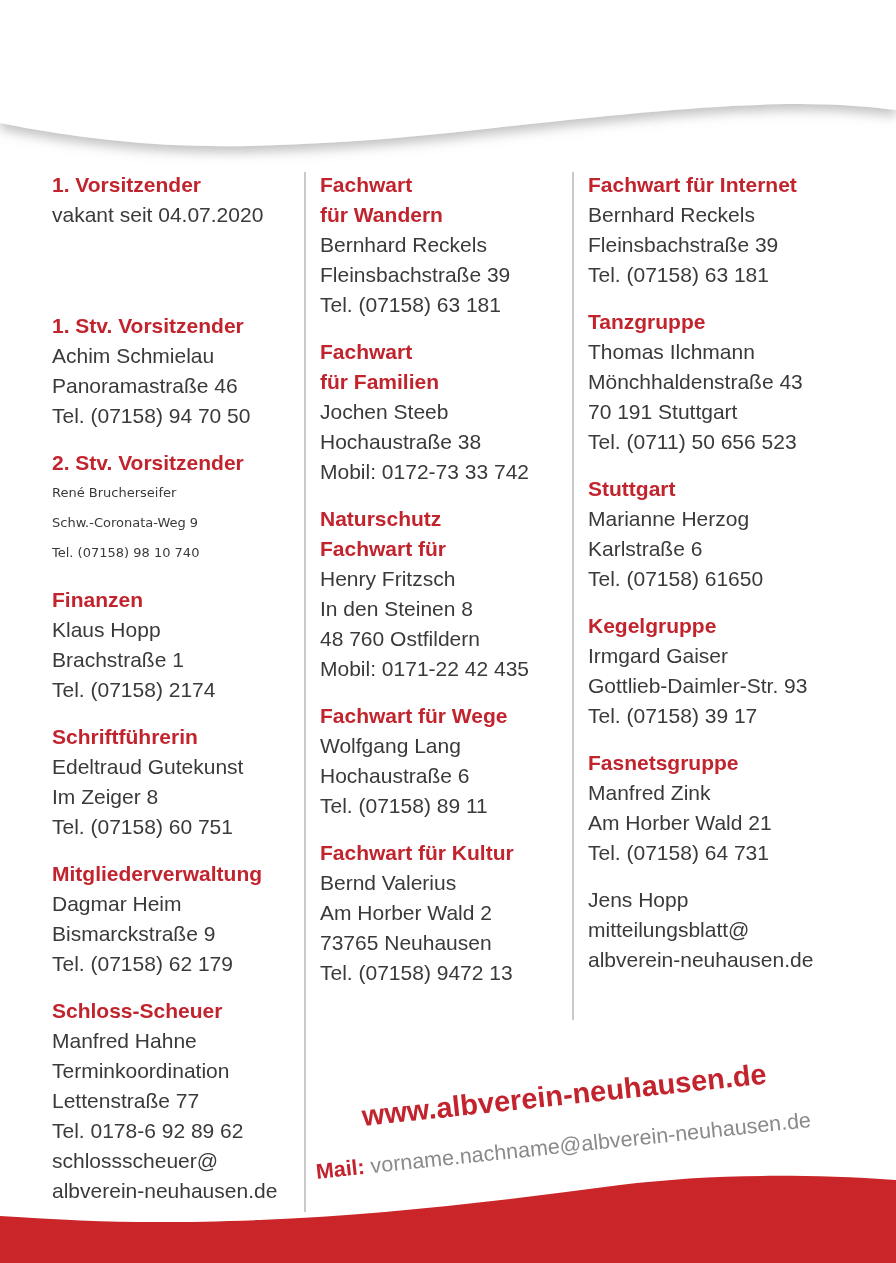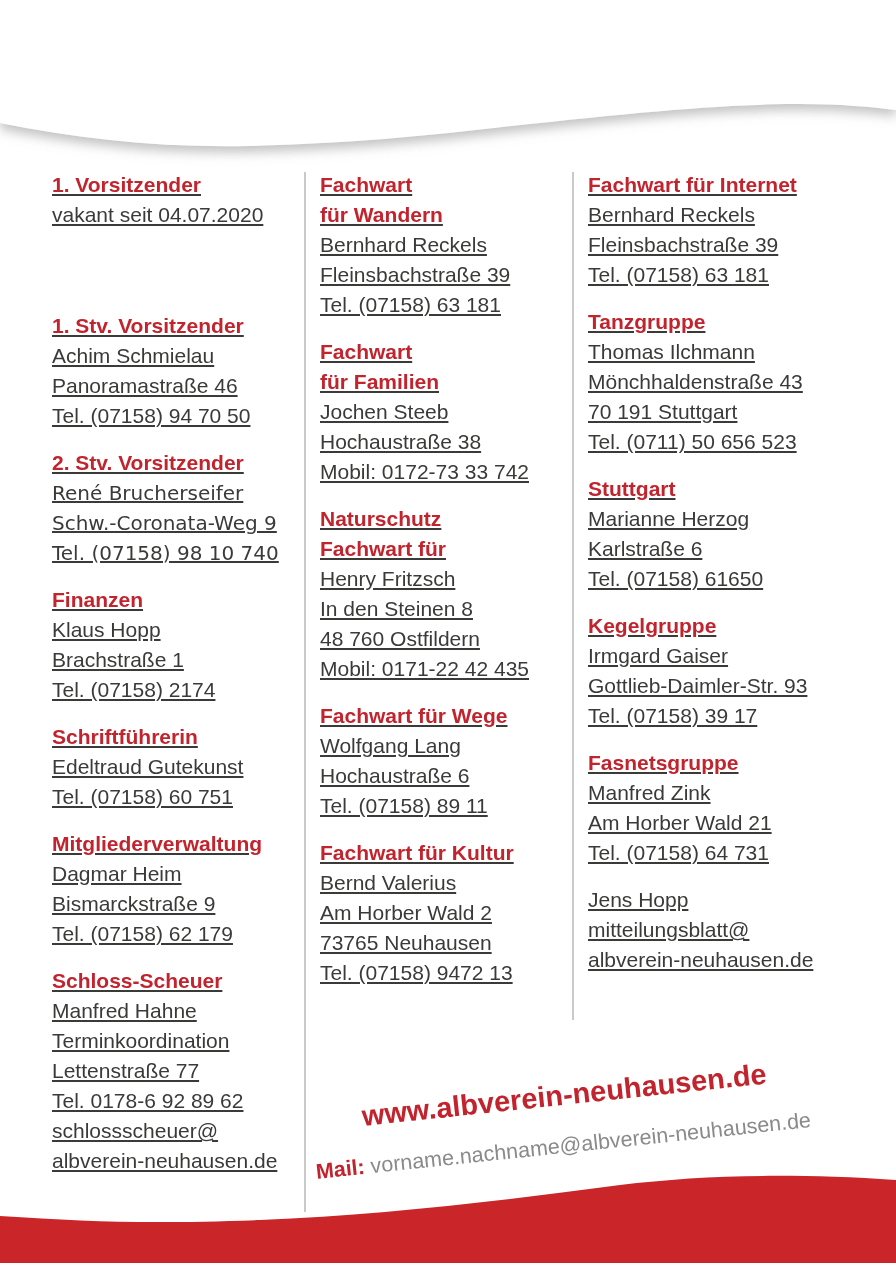--- a/index.html
+++ b/index.html
@@ -19,34 +19,33 @@
   }
   .top-wave,.bottom-wave{
     position:absolute;left:0;width:896px;display:block;
   }
   .top-wave{top:0;height:200px;}
   .bottom-wave{top:1170px;height:93px;}
   .column{
     position:absolute;top:170px;
     font-size:21px;line-height:30px;
     color:var(--body,#3a3a39);
-    text-decoration:underline;
   }
   .col-0{left:52px;width:252px;}
   .col-1{left:320px;width:252px;}
   .col-2{left:588px;width:300px;}
   .section{margin:0 0 17px 0;}
   .section.gap-large{margin-bottom:81px;}
   .section .heading{
     font-weight:bold;
     color:var(--accent,#c2242e);
   }
   .section.alt-font .line{
     font-family:"DejaVu Sans",sans-serif;
-    font-size:20px;
+    font-size:13px;
   }
   .v-divider{
     position:absolute;top:172px;width:2px;
     background:var(--divider,#c9c9c9);
   }
   .v-divider.d1{left:304px;height:1040px;}
   .v-divider.d2{left:572px;height:848px;}
   .footer-www{
     position:absolute;left:362px;top:1100px;
     transform:rotate(-6deg);transform-origin:0 50%;
@@ -99,20 +98,21 @@
       </div>
       <div class="section">
         <div class="heading">Finanzen</div>
         <div class="line">Klaus Hopp</div>
         <div class="line">Brachstraße 1</div>
         <div class="line">Tel. (07158) 2174</div>
       </div>
       <div class="section">
         <div class="heading">Schriftführerin</div>
         <div class="line">Edeltraud Gutekunst</div>
+        <div class="line">Im Zeiger 8</div>
         <div class="line">Tel. (07158) 60 751</div>
       </div>
       <div class="section">
         <div class="heading">Mitgliederverwaltung</div>
         <div class="line">Dagmar Heim</div>
         <div class="line">Bismarckstraße 9</div>
         <div class="line">Tel. (07158) 62 179</div>
       </div>
       <div class="section">
         <div class="heading">Schloss-Scheuer</div>

